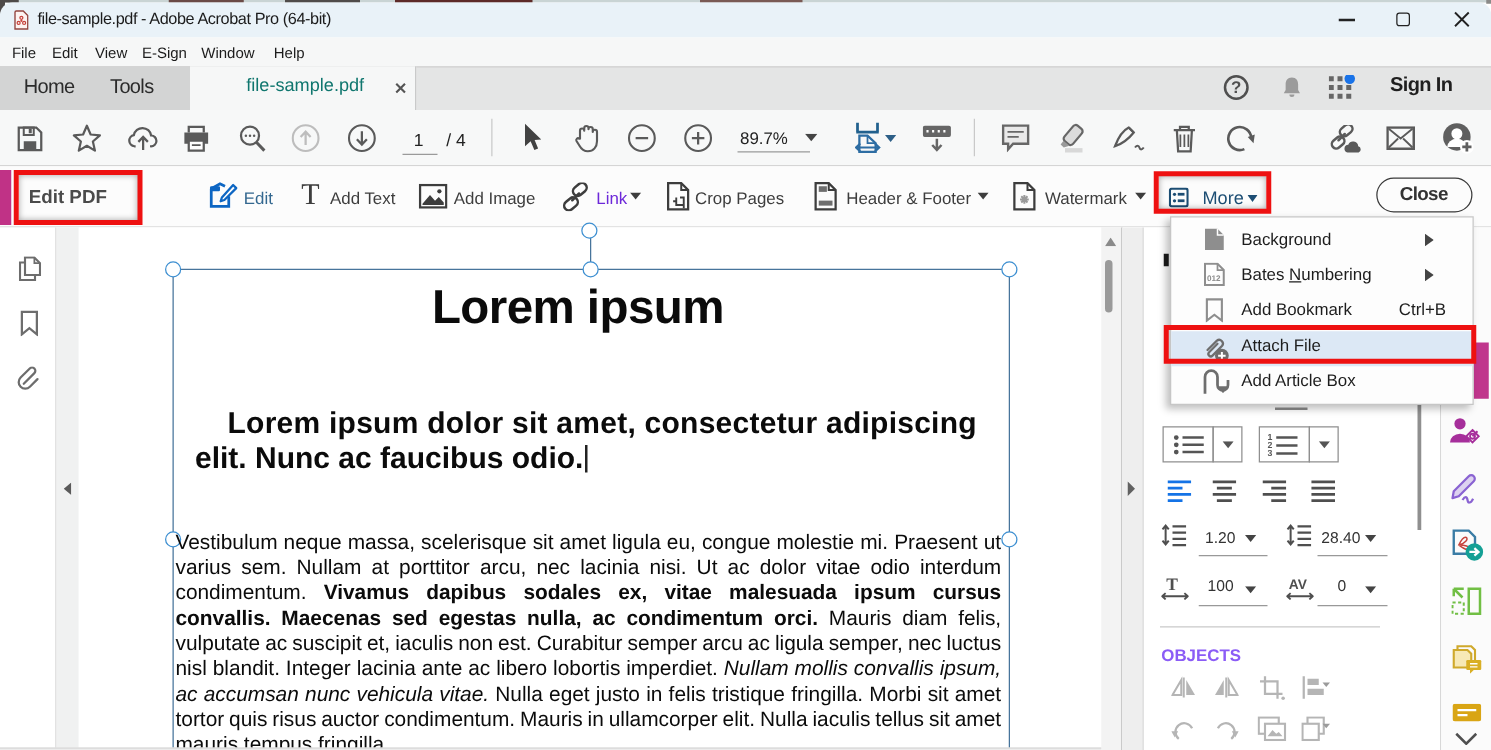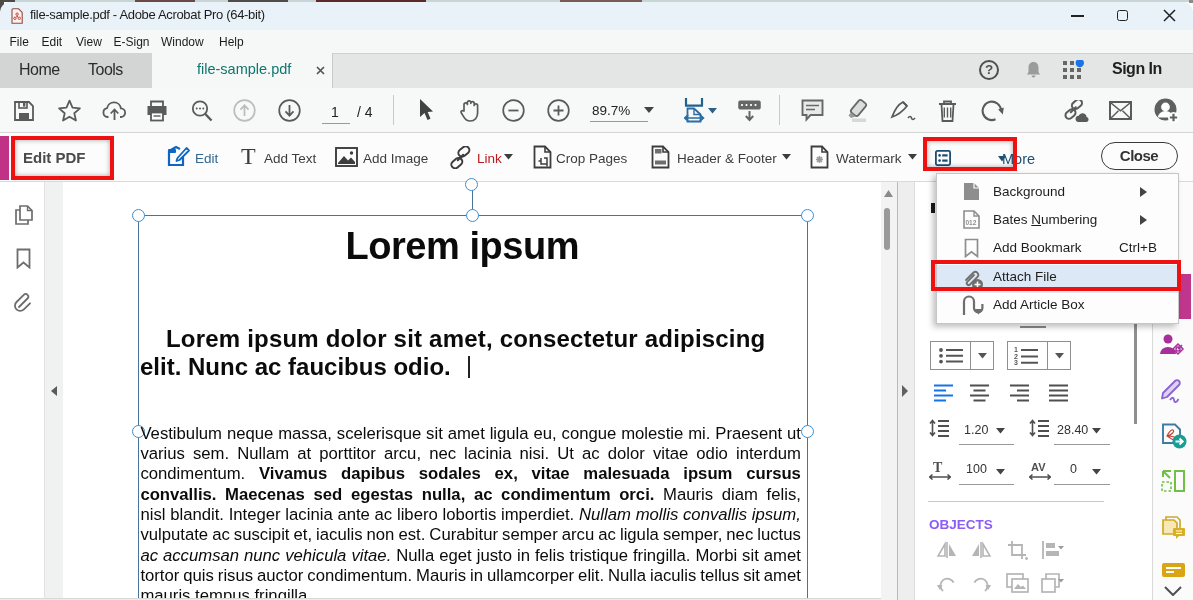--- a/index.html
+++ b/index.html
@@ -248,21 +248,21 @@
     </svg>
     <div class="abs" style="left:363px;top:19px;font-size:13.5px;line-height:14px;color:#3d3d3d;">Add Image</div>
 
     <svg class="abs" style="left:449px;top:13px;" width="23" height="23" viewBox="0 0 23 23">
       <g stroke="#3d3d3d" stroke-width="2" fill="none" stroke-linecap="round">
         <rect x="9.2" y="1.8" width="12" height="7.5" rx="3.75" transform="rotate(-40 15 6)"></rect>
         <rect x="1.8" y="13.2" width="12" height="7.5" rx="3.75" transform="rotate(-40 8 17)"></rect>
         <path d="M8.8 14.2 L14.2 8.8"></path>
       </g>
     </svg>
-    <div class="abs" style="left:477px;top:19px;font-size:13.5px;line-height:14px;color:#b91c1c;">Link</div>
+    <div class="abs" style="left:477px;top:19px;font-size:13.5px;line-height:14px;color:#6d28d9;">Link</div>
     <svg class="abs" style="left:504px;top:21px;" width="9" height="6" viewBox="0 0 9 6">
         <path d="M0 0 L4.5 5.5 L9 0 Z" fill="#3d3d3d"></path>
       </svg>
 
     <svg class="abs" style="left:533px;top:12px;" width="19" height="24" viewBox="0 0 19 24">
       <path d="M1.5 1.5 H12 L17.5 7 V22.5 H1.5 Z" fill="none" stroke="#3d3d3d" stroke-width="1.8"></path>
       <path d="M12 1.5 V7 H17.5" fill="none" stroke="#3d3d3d" stroke-width="1.6"></path>
       <path d="M8 13 V19 H14 M11 13 H14 V21.5 M8 16 H5.5" stroke="#3d3d3d" stroke-width="1.5" fill="none"></path>
     </svg>
     <div class="abs" style="left:556px;top:19px;font-size:13.5px;line-height:14px;color:#3d3d3d;">Crop Pages</div>
@@ -290,21 +290,21 @@
         <path d="M0 0 L4.5 5.5 L9 0 Z" fill="#3d3d3d"></path>
       </svg>
 
     <svg class="abs" style="left:935px;top:17px;" width="16" height="16" viewBox="0 0 16 16">
       <rect x="0.9" y="0.9" width="14.2" height="14.2" rx="1.5" fill="none" stroke="#1c4d73" stroke-width="1.8"></rect>
       <circle cx="4.6" cy="5.4" r="1.3" fill="#1c4d73"></circle>
         <rect x="7.2" y="4.3" width="5.4" height="2.2" fill="#1c4d73"></rect>
       <circle cx="4.6" cy="10.6" r="1.3" fill="#1c4d73"></circle>
         <rect x="7.2" y="9.5" width="5.4" height="2.2" fill="#1c4d73"></rect>
     </svg>
-    <div class="abs" style="left:962px;top:18.5px;font-size:14.5px;line-height:14px;color:#1d4e74;margin-left:40px;">More</div>
+    <div class="abs" style="left:962px;top:18.5px;font-size:14.5px;line-height:14px;color:#1d4e74;">More</div>
     <svg class="abs" style="left:998px;top:23px;" width="8" height="6" viewBox="0 0 8 6">
         <path d="M0 0 L4 5.5 L8 0 Z" fill="#1d4e74"></path>
       </svg>
 
     <div class="abs" style="left:1100.5px;top:9px;width:77px;height:28px;border:1.8px solid #3a3a3a;border-radius:14px;box-sizing:border-box;text-align:center;font-size:15px;letter-spacing:-0.5px;font-weight:bold;color:#333;line-height:25px;">Close</div>
   </div>
 
   <div class="abs" style="left:0;top:182px;width:1193px;height:418px;background:#ffffff;"></div>
 
   <div class="abs" style="left:44px;top:182px;width:19px;height:418px;background:#f0f1f1;border-left:1px solid #e2e2e2;box-sizing:border-box;"></div>
@@ -333,33 +333,33 @@
     <div class="abs" style="left:402px;top:-4px;width:11px;height:11px;border:1.7px solid #3d8fd1;border-radius:50%;background:#fff;"></div>
 
     <div class="abs" style="left:68.5px;top:27px;width:11px;height:11px;border:1.7px solid #3d8fd1;border-radius:50%;background:#fff;"></div>
     <div class="abs" style="left:403px;top:27px;width:11px;height:11px;border:1.7px solid #3d8fd1;border-radius:50%;background:#fff;"></div>
     <div class="abs" style="left:738px;top:27px;width:11px;height:11px;border:1.7px solid #3d8fd1;border-radius:50%;background:#fff;"></div>
     <div class="abs" style="left:68.5px;top:243px;width:11px;height:11px;border:1.7px solid #3d8fd1;border-radius:50%;background:#fff;"></div>
     <div class="abs" style="left:738px;top:243px;width:11px;height:11px;border:1.7px solid #3d8fd1;border-radius:50%;background:#fff;"></div>
 
     <div class="abs" style="left:282.5px;top:44.5px;font-size:38px;line-height:38px;letter-spacing:-0.45px;font-weight:bold;color:#0b0b0b;white-space:nowrap;">Lorem ipsum</div>
 
-    <div class="abs" style="left:77px;top:143.4px;font-size:24px;font-weight:bold;color:#0b0b0b;line-height:27.7px;white-space:nowrap;">
+    <div class="abs" style="left:77px;top:143.4px;font-size:24px;font-weight:bold;color:#0b0b0b;line-height:27.7px;white-space:nowrap;padding-left:16px;">
       <div style="text-indent:26px;letter-spacing:0.2px;">Lorem ipsum dolor sit amet, consectetur adipiscing</div>
       <div>elit. Nunc ac faucibus odio.</div>
     </div>
     <div class="abs" style="left:405px;top:174px;width:1.5px;height:22px;background:#222;"></div>
 
     <div id="body" class="abs" style="left:77.4px;top:241.5px;width:660.5px;font-size:16.7px;color:#0b0b0b;">
       <div class="j">Vestibulum neque massa, scelerisque sit amet ligula eu, congue molestie mi. Praesent ut</div>
       <div class="j">varius sem. Nullam at porttitor arcu, nec lacinia nisi. Ut ac dolor vitae odio interdum</div>
       <div class="j">condimentum. <b>Vivamus dapibus sodales ex, vitae malesuada ipsum cursus</b></div>
       <div class="j"><b>convallis. Maecenas sed egestas nulla, ac condimentum orci.</b> Mauris diam felis,</div>
+      <div class="j">vulputate ac suscipit et, iaculis non est. Curabitur semper arcu ac ligula semper, nec luctus</div>
       <div class="j">nisl blandit. Integer lacinia ante ac libero lobortis imperdiet. <i>Nullam mollis convallis ipsum,</i></div>
-      <div class="j">vulputate ac suscipit et, iaculis non est. Curabitur semper arcu ac ligula semper, nec luctus</div>
       <div class="j"><i>ac accumsan nunc vehicula vitae.</i> Nulla eget justo in felis tristique fringilla. Morbi sit amet</div>
       <div class="j">tortor quis risus auctor condimentum. Mauris in ullamcorper elit. Nulla iaculis tellus sit amet</div>
       <div>mauris tempus fringilla.</div>
     </div>
   </div>
 
   <div class="abs" style="left:881px;top:182px;width:16px;height:418px;background:#f3f3f3;"></div>
   <div class="abs" style="left:884px;top:208px;width:6px;height:42px;background:#9a9a9a;border-radius:3px;"></div>
   <svg class="abs" style="left:884px;top:190px;" width="9" height="7" viewBox="0 0 9 7">
       <path d="M4.5 0 L9 7 L0 7 Z" fill="#8a8a8a"></path>

